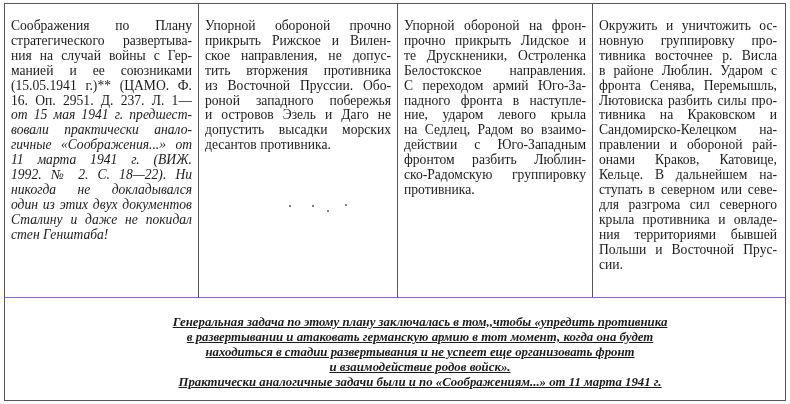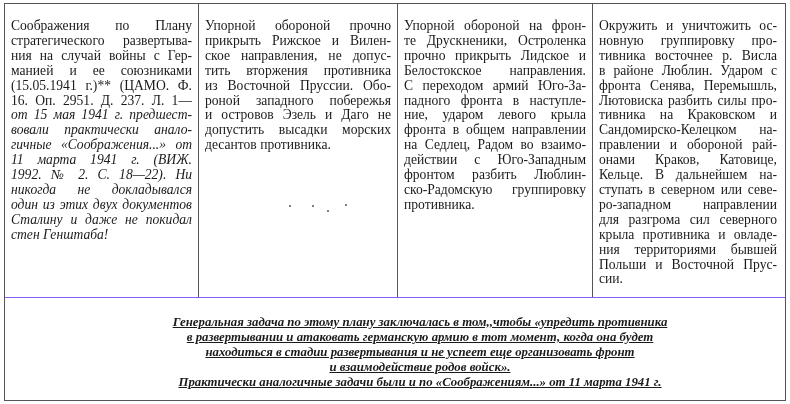--- a/index.html
+++ b/index.html
@@ -67,47 +67,45 @@
       <span class="line">ское направления, не допус-</span>
       <span class="line">тить вторжения противника</span>
       <span class="line">из Восточной Пруссии. Обо-</span>
       <span class="line">роной западного побережья</span>
       <span class="line">и островов Эзель и Даго не</span>
       <span class="line">допустить высадки морских</span>
       <span class="line last">десантов противника.</span>
     </div>
     <div class="col c3">
       <span class="line">Упорной обороной на фрон-</span>
+      <span class="line">прочно прикрыть Лидское и</span>
       <span class="line">те Друскненики, Остроленка</span>
-      <span class="line">прочно прикрыть Лидское и</span>
       <span class="line">Белостокское направления.</span>
       <span class="line">С переходом армий Юго-За-</span>
       <span class="line">падного фронта в наступле-</span>
       <span class="line">ние, ударом левого крыла</span>
-      <span class="line">фронта в общем направлении</span>
       <span class="line">на Седлец, Радом во взаимо-</span>
       <span class="line">действии с Юго-Западным</span>
       <span class="line">фронтом разбить Люблин-</span>
       <span class="line">ско-Радомскую группировку</span>
       <span class="line last">противника.</span>
     </div>
     <div class="col c4">
       <span class="line">Окружить и уничтожить ос-</span>
       <span class="line">новную группировку про-</span>
       <span class="line">тивника восточнее р. Висла</span>
       <span class="line">в районе Люблин. Ударом с</span>
       <span class="line">фронта Сенява, Перемышль,</span>
       <span class="line">Лютовиска разбить силы про-</span>
       <span class="line">тивника на Краковском и</span>
       <span class="line">Сандомирско-Келецком на-</span>
       <span class="line">правлении и обороной рай-</span>
       <span class="line">онами Краков, Катовице,</span>
       <span class="line">Кельце. В дальнейшем на-</span>
       <span class="line">ступать в северном или севе-</span>
-      <span class="line">ро-западном направлении</span>
       <span class="line">для разгрома сил северного</span>
       <span class="line">крыла противника и овладе-</span>
       <span class="line">ния территориями бывшей</span>
       <span class="line">Польши и Восточной Прус-</span>
       <span class="line last">сии.</span>
     </div>
   </div>
 
   <div class="specks">
     <i style="left:2px;top:6px;"></i>

